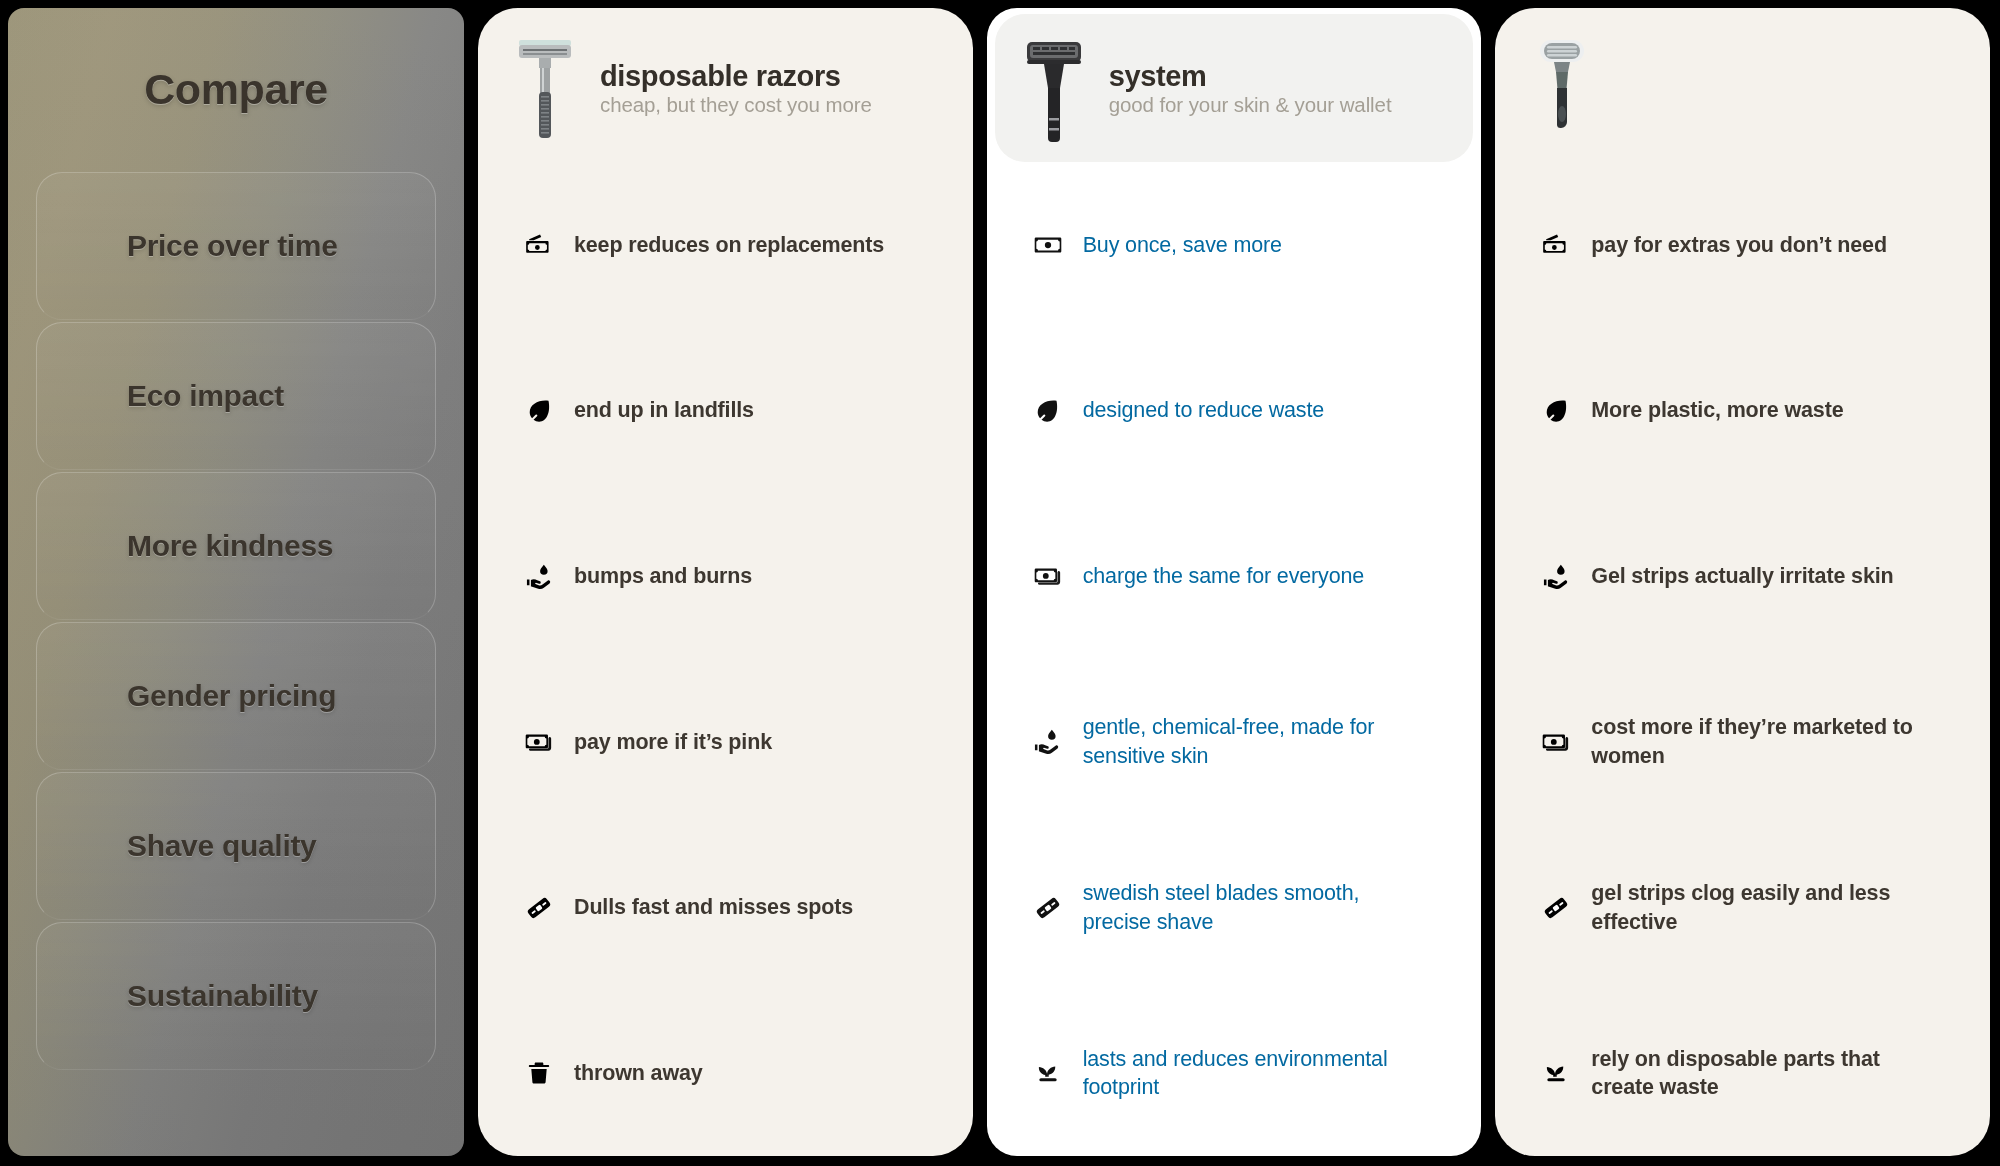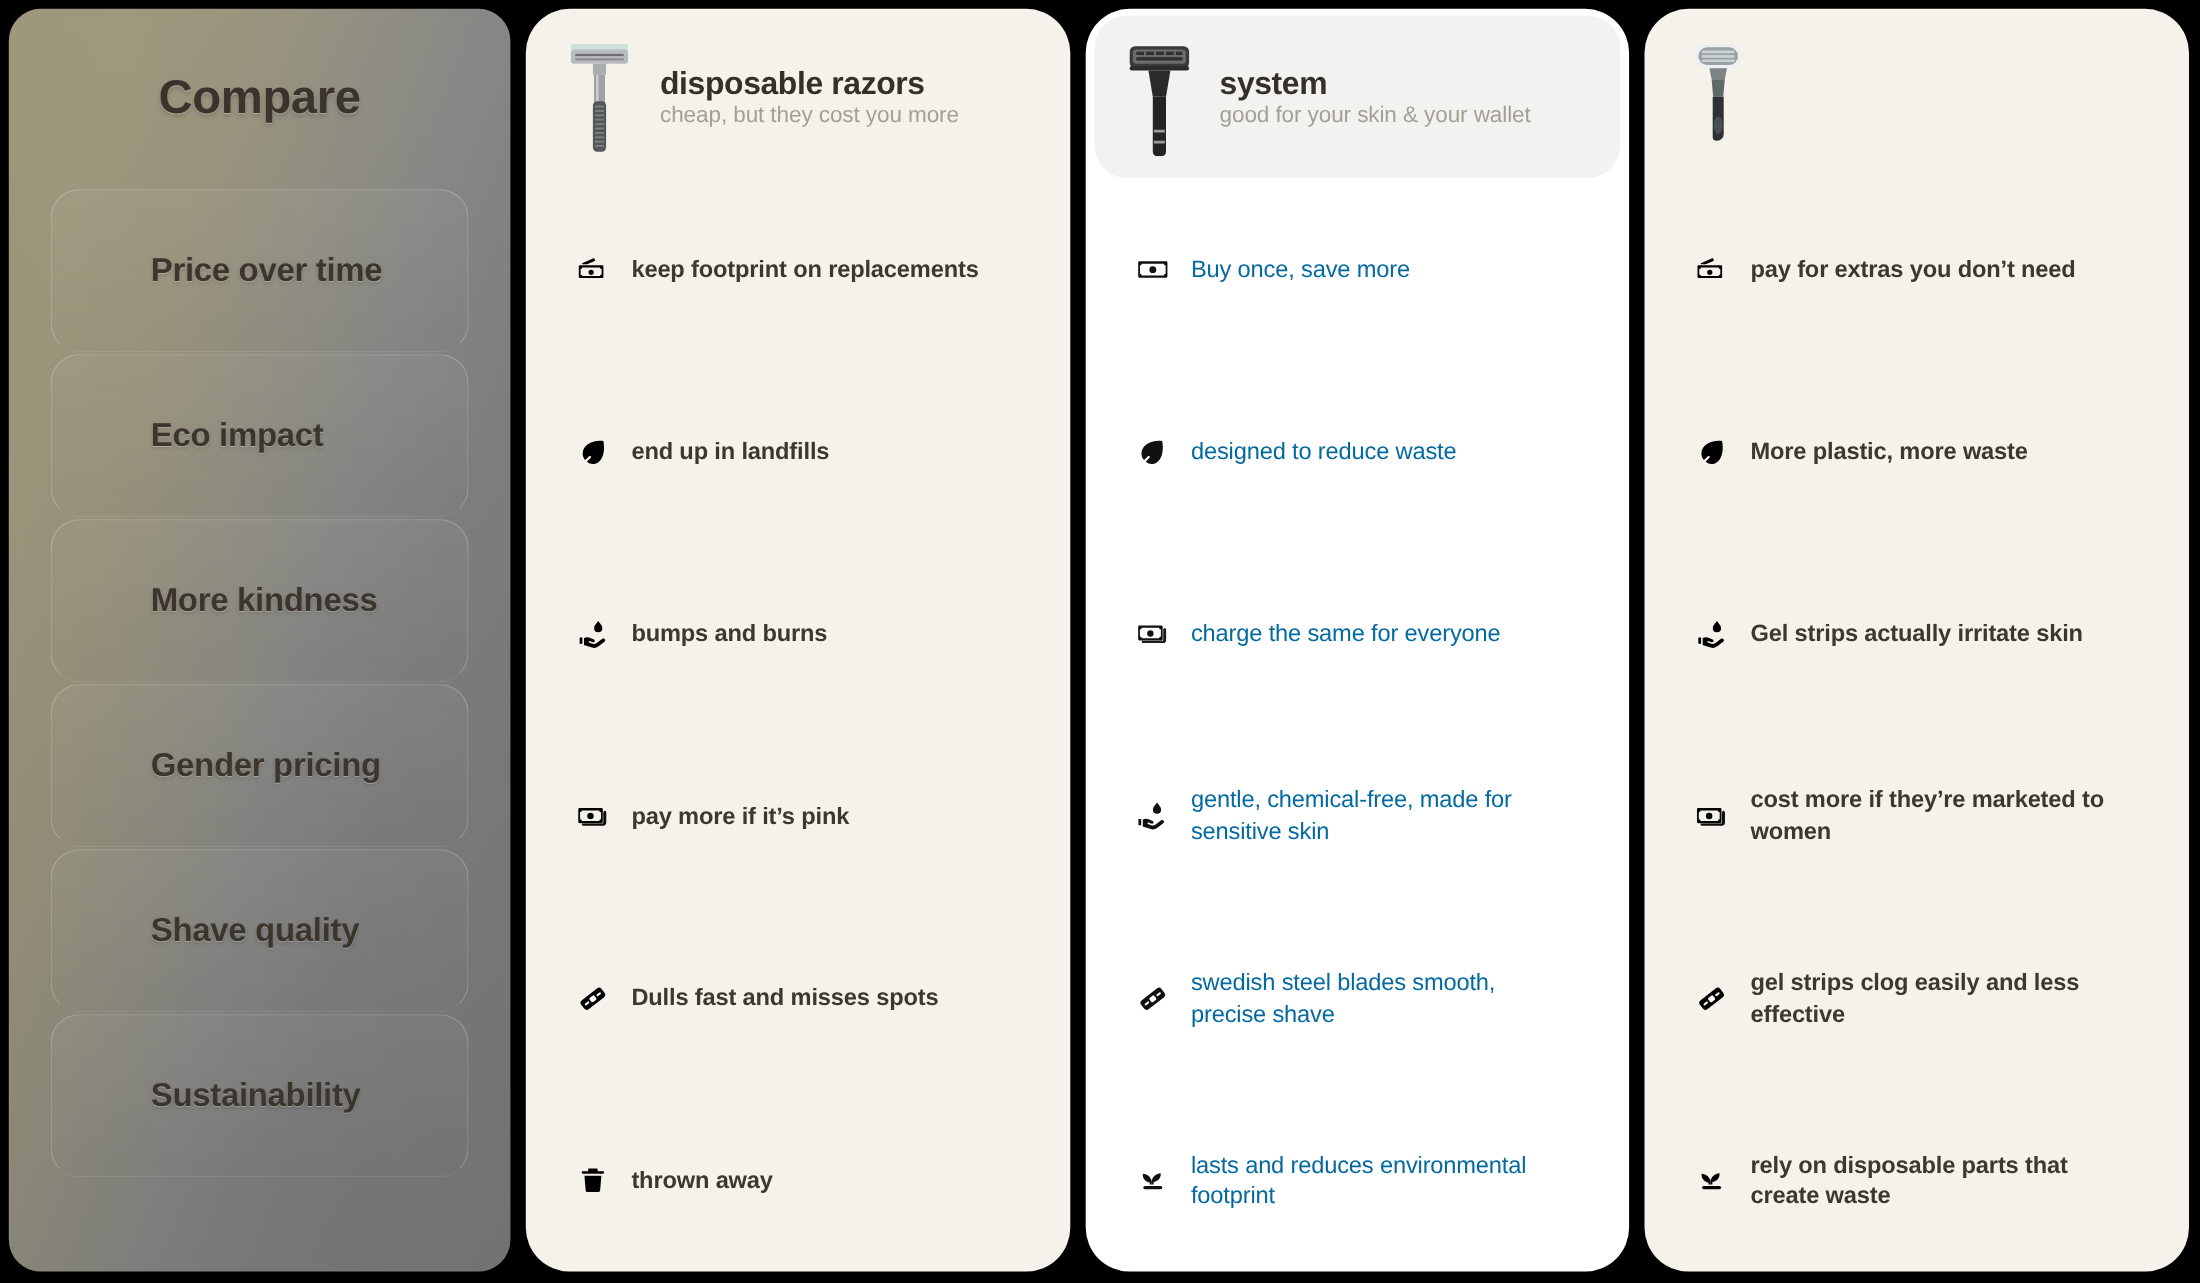--- a/index.html
+++ b/index.html
@@ -19,34 +19,34 @@
     background: #000000;
     display: flex;
     gap: 14px;
     padding: 8px 10px 10px 8px;
   }
 
   
   .sidebar {
     width: 456px;
     flex: 0 0 456px;
-    border-radius: 29px;
+    border-radius: 16px;
     position: relative;
     overflow: hidden;
     background:
       linear-gradient(105deg,
         #9a9377 0%,
         #9c9479 14%,
         #979179 28%,
         #8e8c7e 42%,
         #848482 56%,
         #7d7d7d 70%,
         #7a7a7a 84%,
         #787878 100%);
-    padding: 0 38px;
+    padding: 0 28px;
   }
   .sidebar::after{
     content:"";
     position:absolute; inset:0;
     background: linear-gradient(180deg, rgba(255,255,255,0.035) 0%, rgba(0,0,0,0.05) 100%);
     pointer-events:none;
   }
 
   .compare-title {
     position: relative;
@@ -91,21 +91,21 @@
   
   .col {
     flex: 1 1 0;
     border-radius: 40px;
     position: relative;
     overflow: hidden;
     display: flex;
     flex-direction: column;
   }
   .col-cream { background: #f5f2ec; }
-  .col-white { background: #ffffff; }
+  .col-white { background: #ffffff; border-radius: 30px; }
 
   .col-head {
     display: flex;
     align-items: center;
     gap: 22px;
     height: 148px;
     flex: 0 0 148px;
     margin: 6px 8px 0 8px;
     padding: 0 26px;
     border-radius: 30px;
@@ -222,21 +222,21 @@
       </div>
     </header>
     <div class="feature-list">
       <div class="feature">
         <span class="f-icon">
           <svg width="28" height="28" viewBox="0 0 24 24" fill="currentColor">
             <path d="M3.6 7.1 12.9 3l1 2.2-6.4 2.8H3.6z"></path>
             <path d="M2 8.6h17.2c.6 0 1 .4 1 1v8.1c0 .6-.4 1-1 1H2c-.6 0-1-.4-1-1V9.6c0-.6.4-1 1-1zm1.7 1.8a1.3 1.3 0 0 1-1.3 1.3v4.1a1.3 1.3 0 0 1 1.3 1.3h13.8a1.3 1.3 0 0 1 1.3-1.3v-4.1a1.3 1.3 0 0 1-1.3-1.3H3.7zm6.9 1.7a2 2 0 1 1 0 4.1 2 2 0 0 1 0-4.1z"></path>
           </svg>
         </span>
-        <span class="f-label">keep footprint on replacements</span>
+        <span class="f-label">keep reduces on replacements</span>
       </div>
       <div class="feature">
         <span class="f-icon">
           <svg width="27" height="27" viewBox="0 0 24 24" fill="currentColor">
             <path d="M20 3.4C11.8 2.2 3.3 6.4 3.3 13.6c0 2.2.8 4 2.1 5.3l3.1-3.1a.9.9 0 1 1 1.3 1.3l-3.1 3.1a7.6 7.6 0 0 0 5 1.8c6.9 0 10.3-8.8 8.3-18.6z"></path>
           </svg>
         </span>
         <span class="f-label">end up in landfills</span>
       </div>
       <div class="feature">

